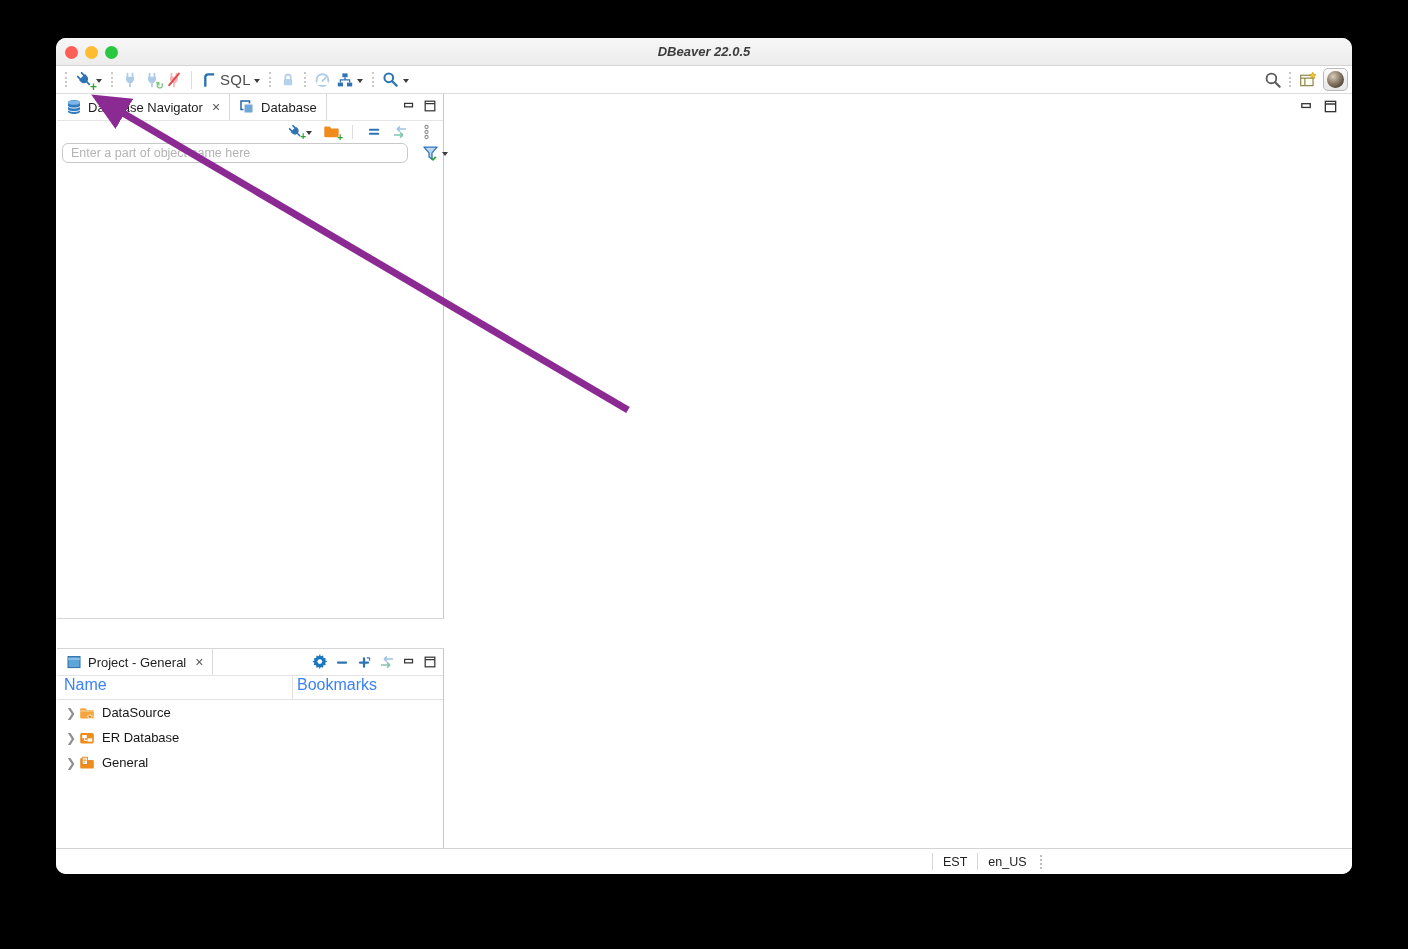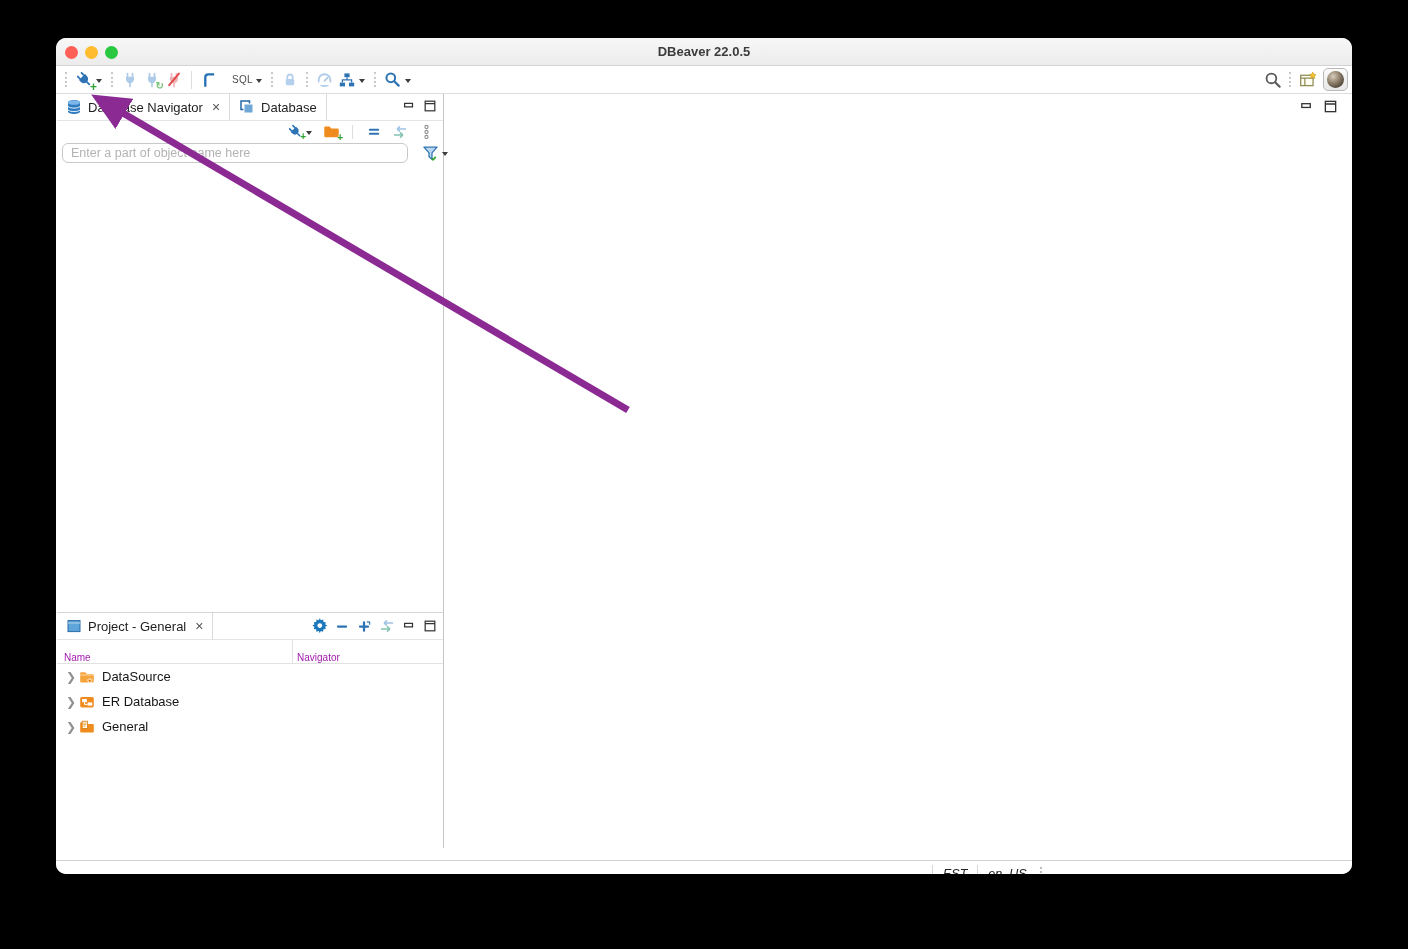--- a/index.html
+++ b/index.html
@@ -8,84 +8,84 @@
   .canvas { position:relative; width:1408px; height:949px; background:#000; }
 
   .window { position:absolute; left:56px; top:38px; width:1296px; height:836px;
     background:#fff; border-radius:10px; overflow:hidden;
     box-shadow:0 22px 60px rgba(0,0,0,.6); }
 
   
   .titlebar { position:absolute; left:0; top:0; right:0; height:28px;
     background:linear-gradient(#f7f7f7,#ececec); border-bottom:1px solid #d4d4d4;
     display:flex; align-items:center; justify-content:center; }
-  .title { font-size:13px; font-weight:bold; color:#3c3c3c; }
+  .title { font-size:13px; font-weight:bold; color:#3c3c3c;font-style:italic; }
   .lights { position:absolute; left:9px; top:8px; display:flex; gap:7px; }
   .light { width:13px; height:13px; border-radius:50%; }
 
   
   .toolbar { position:absolute; left:0; top:28px; right:0; height:28px; background:#fff;
     border-bottom:1px solid #dcdcdc; display:flex; align-items:center; padding:0 4px; }
   .grip { width:3px; height:15px; border-left:2px dotted #c9c9c9; margin:0 5px; }
   .sep  { width:1px; height:18px; background:#ddd; margin:0 6px; }
   .tbtn { display:flex; align-items:center; height:24px; padding:0 2px; border-radius:3px; }
   .ic { position:relative; width:18px; height:18px; display:flex; align-items:center; justify-content:center; }
   .caret { width:0; height:0; border-left:3.5px solid transparent; border-right:3.5px solid transparent;
     border-top:4px solid #3c3c3c; margin:2px 2px 0 3px; }
   .badge { position:absolute; right:-4px; bottom:-4px; font-size:12px; font-weight:bold;
     line-height:12px; color:#2fa032; text-shadow:0 0 2px #fff; }
   .badge.sm { font-size:10px; right:-3px; bottom:-3px; }
   .slash { position:absolute; left:8px; top:0px; width:2.4px; height:17px; background:#e14b4b;
     transform:rotate(40deg); border-radius:2px; }
-  .sqltext { font-size:10px; color:#4c4c4c; margin-left:14px; letter-spacing:.3px; }
+  .sqltext { font-size:15px; color:#4c4c4c; margin-left:2px; letter-spacing:.3px; }
   .tb-right { margin-left:auto; display:flex; align-items:center; }
   .avatarbtn { width:25px; height:23px; border:1px solid #b9b9b9; border-radius:5px;
     background:linear-gradient(#fbfbfb,#e7e7e7); display:flex; align-items:center; justify-content:center; margin-left:4px; }
   .avatar { width:17px; height:17px; border-radius:50%;
     background:radial-gradient(circle at 36% 32%, #d8cdbd, #8a7a66 45%, #4a4034 80%, #352f27); }
 
   
   .main { position:absolute; left:0; top:56px; right:0; bottom:26px; background:#fff; }
 
   .nav-panel { position:absolute; left:1px; top:0; width:387px; height:525px;
     border-right:1px solid #c6c6c6; border-bottom:1px solid #d6d6d6; background:#fff; }
-  .proj-panel { position:absolute; left:1px; top:518px; width:387px; bottom:0;
+  .proj-panel { position:absolute; left:1px; top:554px; width:387px; bottom:0;
     border-right:1px solid #c6c6c6; border-top:1px solid #d6d6d6; background:#fff; }
 
   .tabrow { position:relative; height:27px; display:flex; align-items:stretch;
     border-bottom:1px solid #e4e4e4; background:#fff; }
   .tab { display:flex; align-items:center; gap:6px; padding:0 9px; font-size:13px; color:#1e1e1e;
     border-right:1px solid #d9d9d9; background:#fff; }
   .tab .close { font-size:14px; color:#555; margin-left:3px; line-height:1; }
   .panelbtns { position:absolute; right:6px; top:4px; display:flex; gap:7px; align-items:center; }
 
   .navbar2 { height:21px; display:flex; align-items:center; justify-content:flex-end; padding-right:6px; gap:4px; }
   .searchrow { height:22px; display:flex; align-items:center; padding:0 5px; gap:5px; }
   .searchinput { flex:0 0 346px; height:20px; border:1px solid #c9c9c9; border-radius:6px;
     font-size:12.5px; padding:0 8px; color:#333; outline:none; background:#fff;
     font-family:"Liberation Sans", sans-serif; }
   .searchinput::placeholder { color:#b3b3b3; }
 
-  .colhdr { height:24px; display:flex; align-items:flex-end; border-bottom:1px solid #e2e2e2;
-    font-size:10px; color:#a21caf; position:relative; }
+  .colhdr { height:24px; display:flex; align-items:flex-start; border-bottom:1px solid #e2e2e2;
+    font-size:16px; color:#3b82f6; position:relative; }
   .colhdr .c1 { padding-left:7px; }
   .colhdr .c2 { position:absolute; left:240px; }
   .colhdr .vline { position:absolute; left:235px; top:0; bottom:0; width:1px; background:#e2e2e2; }
 
   .prow { height:25px; display:flex; align-items:center; font-size:13px; color:#161616; }
   .chev { width:14px; margin-left:7px; color:#8d8f92; font-size:12px; text-align:center; }
   .ticon { width:16px; height:16px; margin:0 7px 0 1px; }
 
   
   .editor { position:absolute; left:393px; top:0; right:6px; bottom:0; background:#fff; }
   .editorbtns { position:absolute; right:8px; top:5px; display:flex; gap:9px; }
 
   
-  .statusbar { position:absolute; left:0; right:0; bottom:0; height:14px; background:#fff;
-    border-top:1px solid #d2d2d2;font-style:italic; }
+  .statusbar { position:absolute; left:0; right:0; bottom:0; height:26px; background:#fff;
+    border-top:1px solid #d2d2d2; }
   .statusgroup { position:absolute; left:876px; top:0; height:25px; display:flex; align-items:center; }
   .sb-sep { width:1px; height:17px; background:#d6d6d6; }
   .sb-item { font-size:12.5px; color:#222; padding:0 10px; }
   .sb-grip { width:3px; height:14px; border-left:2px dotted #bdbdbd; margin-left:3px; }
 
   .arrow-layer { position:absolute; left:0; top:0; width:1408px; height:949px; pointer-events:none; }
 </style>
 </head>
 <body>
 
@@ -372,21 +372,21 @@
             <svg width="14" height="14" viewBox="0 0 16 16">
                 <rect x="2.5" y="2.5" width="11" height="11" fill="none" stroke="#333" stroke-width="1.4"></rect>
                 <path d="M2.5 5.3h11" stroke="#333" stroke-width="1.4"></path>
               </svg>
           </div>
         </div>
 
         <div class="colhdr">
           <span class="c1">Name</span>
           <span class="vline"></span>
-          <span class="c2">Navigator</span>
+          <span class="c2">Bookmarks</span>
         </div>
 
         <div class="prow">
           <span class="chev">❯</span>
           <span class="ticon">
             <svg width="16" height="16" viewBox="0 0 16 16">
                 <path d="M1.2 4.2c0-.6.4-1 1-1h4l1.6 1.9h6a1 1 0 0 1 1 1v6.4a1 1 0 0 1-1 1H2.2a1 1 0 0 1-1-1z" fill="#f6a43c"></path>
                 <path d="M1.2 6h13.6" stroke="#fbd9ab" stroke-width="1"></path>
                 <path d="M10.8 9.2l.8 1.6 1.8.2-1.3 1.2.3 1.8-1.6-.9-1.6.9.3-1.8-1.3-1.2 1.8-.2z" fill="#e8820a" stroke="#fff" stroke-width=".7"></path>
               </svg>

